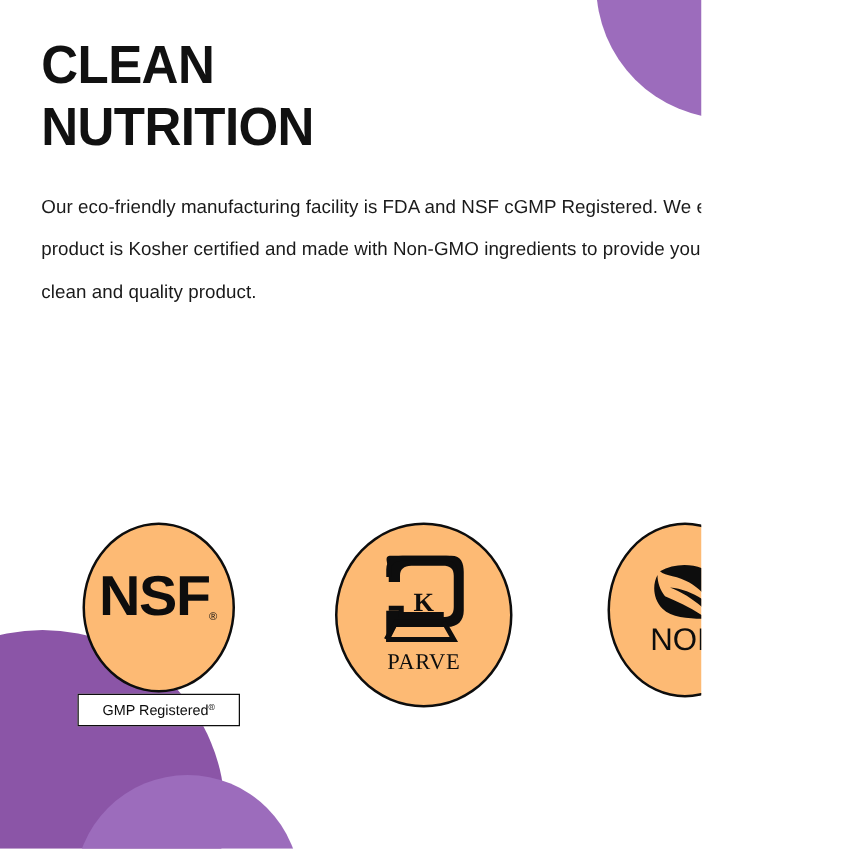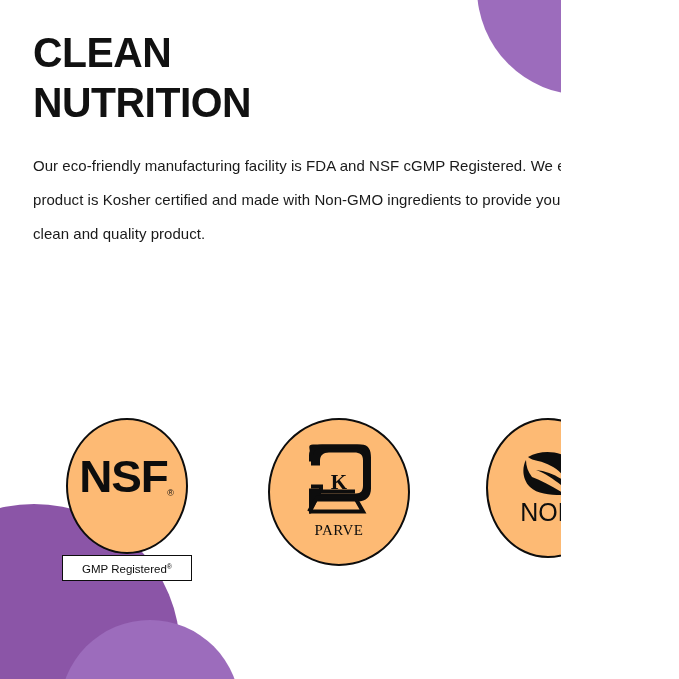--- a/index.html
+++ b/index.html
@@ -179,21 +179,21 @@
     text-align: center;
     font-family: "Liberation Serif", serif;
     font-weight: 700;
     font-size: 21px;
     line-height: 21px;
     color: #0d0d0d;
   }
   .parve-text {
     margin-top: 2px;
     font-family: "Liberation Serif", serif;
-    font-size: 15px;
+    font-size: 18px;
     line-height: 25px;
     letter-spacing: 0.5px;
     color: #0d0d0d;
   }
 
   
   .gmo-inner {
     position: absolute;
     left: 0; right: 0; top: 50%;
     transform: translateY(-50%);

